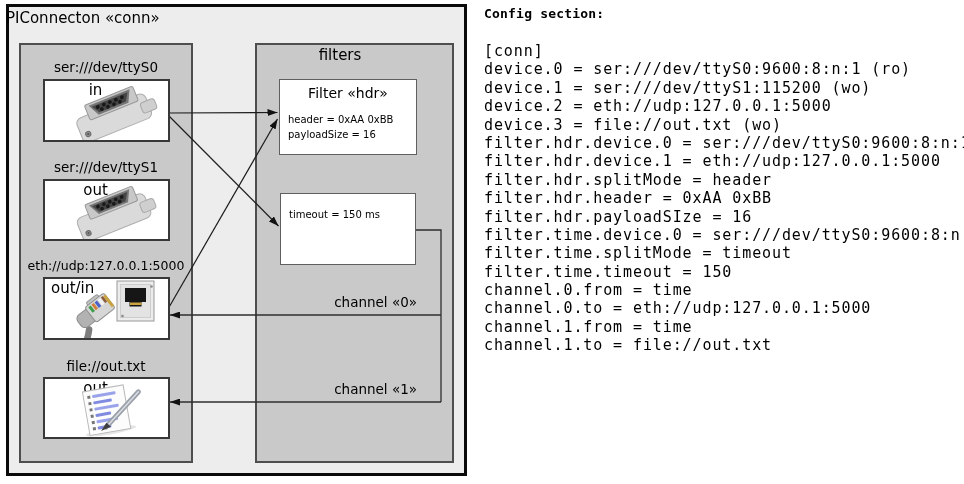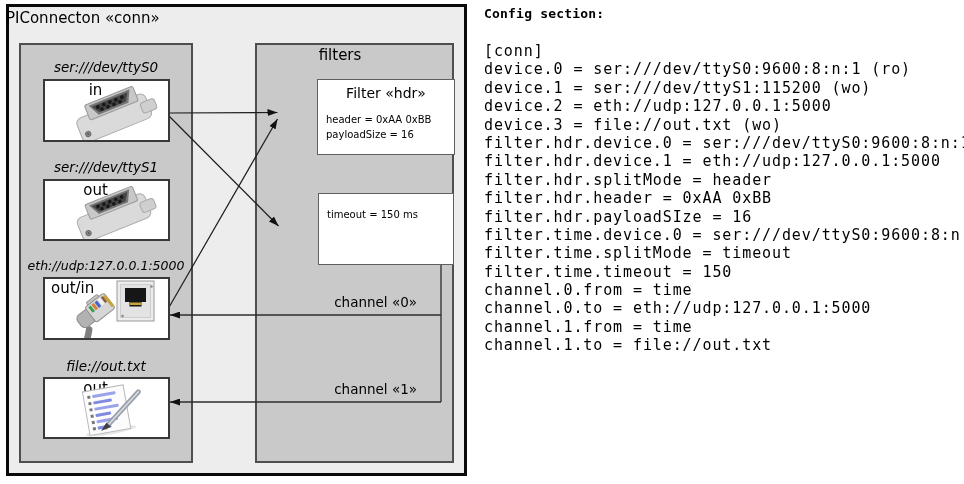--- a/index.html
+++ b/index.html
@@ -10,29 +10,29 @@
 
   
   .outer-box{left:6px;top:4px;width:461px;height:472px;background:#ededed;
              border:3px solid #0a0a0a;}
   .outer-title{left:6px;top:9px;width:461px;font-size:15px;z-index:4;}
   .group{background:#c9c9c9;border:2px solid #4e4e4e;z-index:1;}
   .devices-group{left:19px;top:43px;width:174px;height:420px;}
   .filters-group{left:255px;top:43px;width:199px;height:420px;}
   .filters-label{left:255px;top:46px;width:170px;text-align:center;font-size:15px;z-index:4;}
 
-  .dev-label{left:19px;width:174px;text-align:center;font-size:13.5px;z-index:4;white-space:nowrap;font-style:italic;}
+  .dev-label{left:19px;width:174px;text-align:center;font-size:13.5px;z-index:4;white-space:nowrap;}
   .dev-label.small{font-size:12.5px;}
   .devbox{left:43px;width:127px;background:#ffffff;border:2px solid #383838;z-index:3;}
   .dev-dir{position:absolute;top:0px;left:0;width:100%;text-align:center;font-size:15px;
            transform:translateX(-11px);}
   .dev-dir.corner{text-align:left;left:6px;width:auto;transform:none;font-size:15px;}
   .dev-icon{position:absolute;left:0;top:0;width:100%;height:100%;}
 
-  .filterbox{background:#ffffff;border:1.5px solid #5f5f5f;z-index:3;margin-left:38px;}
+  .filterbox{background:#ffffff;border:1.5px solid #5f5f5f;z-index:3;}
   .filter-title{text-align:center;font-size:14px;margin-top:5px;}
   .filter-attrs{margin:11px 0 0 8px;font-size:10px;line-height:15px;}
   .filterbox.time .filter-attrs{margin-top:13px;}
 
   .channel-label{left:299px;width:118px;text-align:right;font-size:13.5px;z-index:2;white-space:nowrap;}
 
   .wires{left:0;top:0;width:472px;height:484px;z-index:2;pointer-events:none;}
 
   
   .config-heading{left:484px;top:6px;font-family:"DejaVu Sans Mono",monospace;

